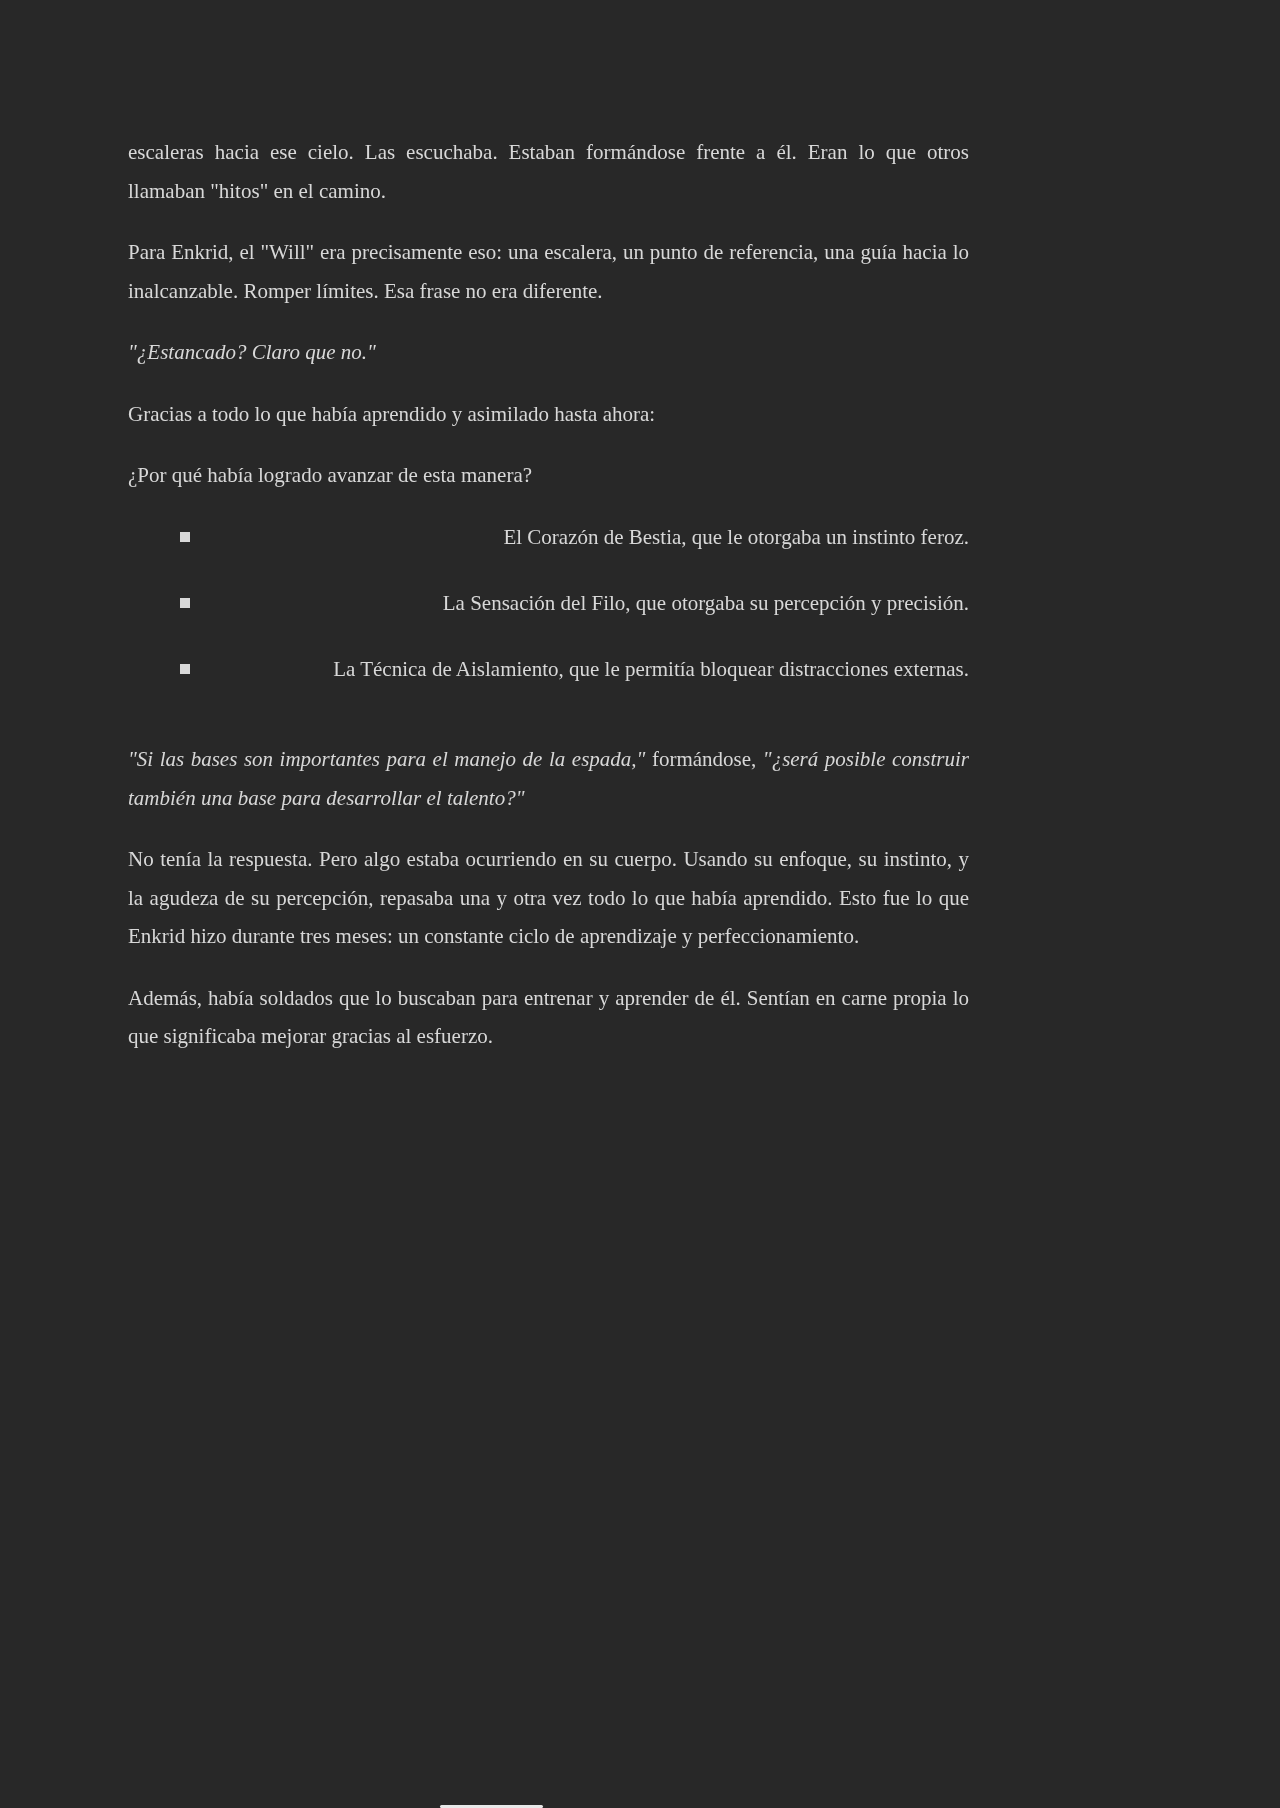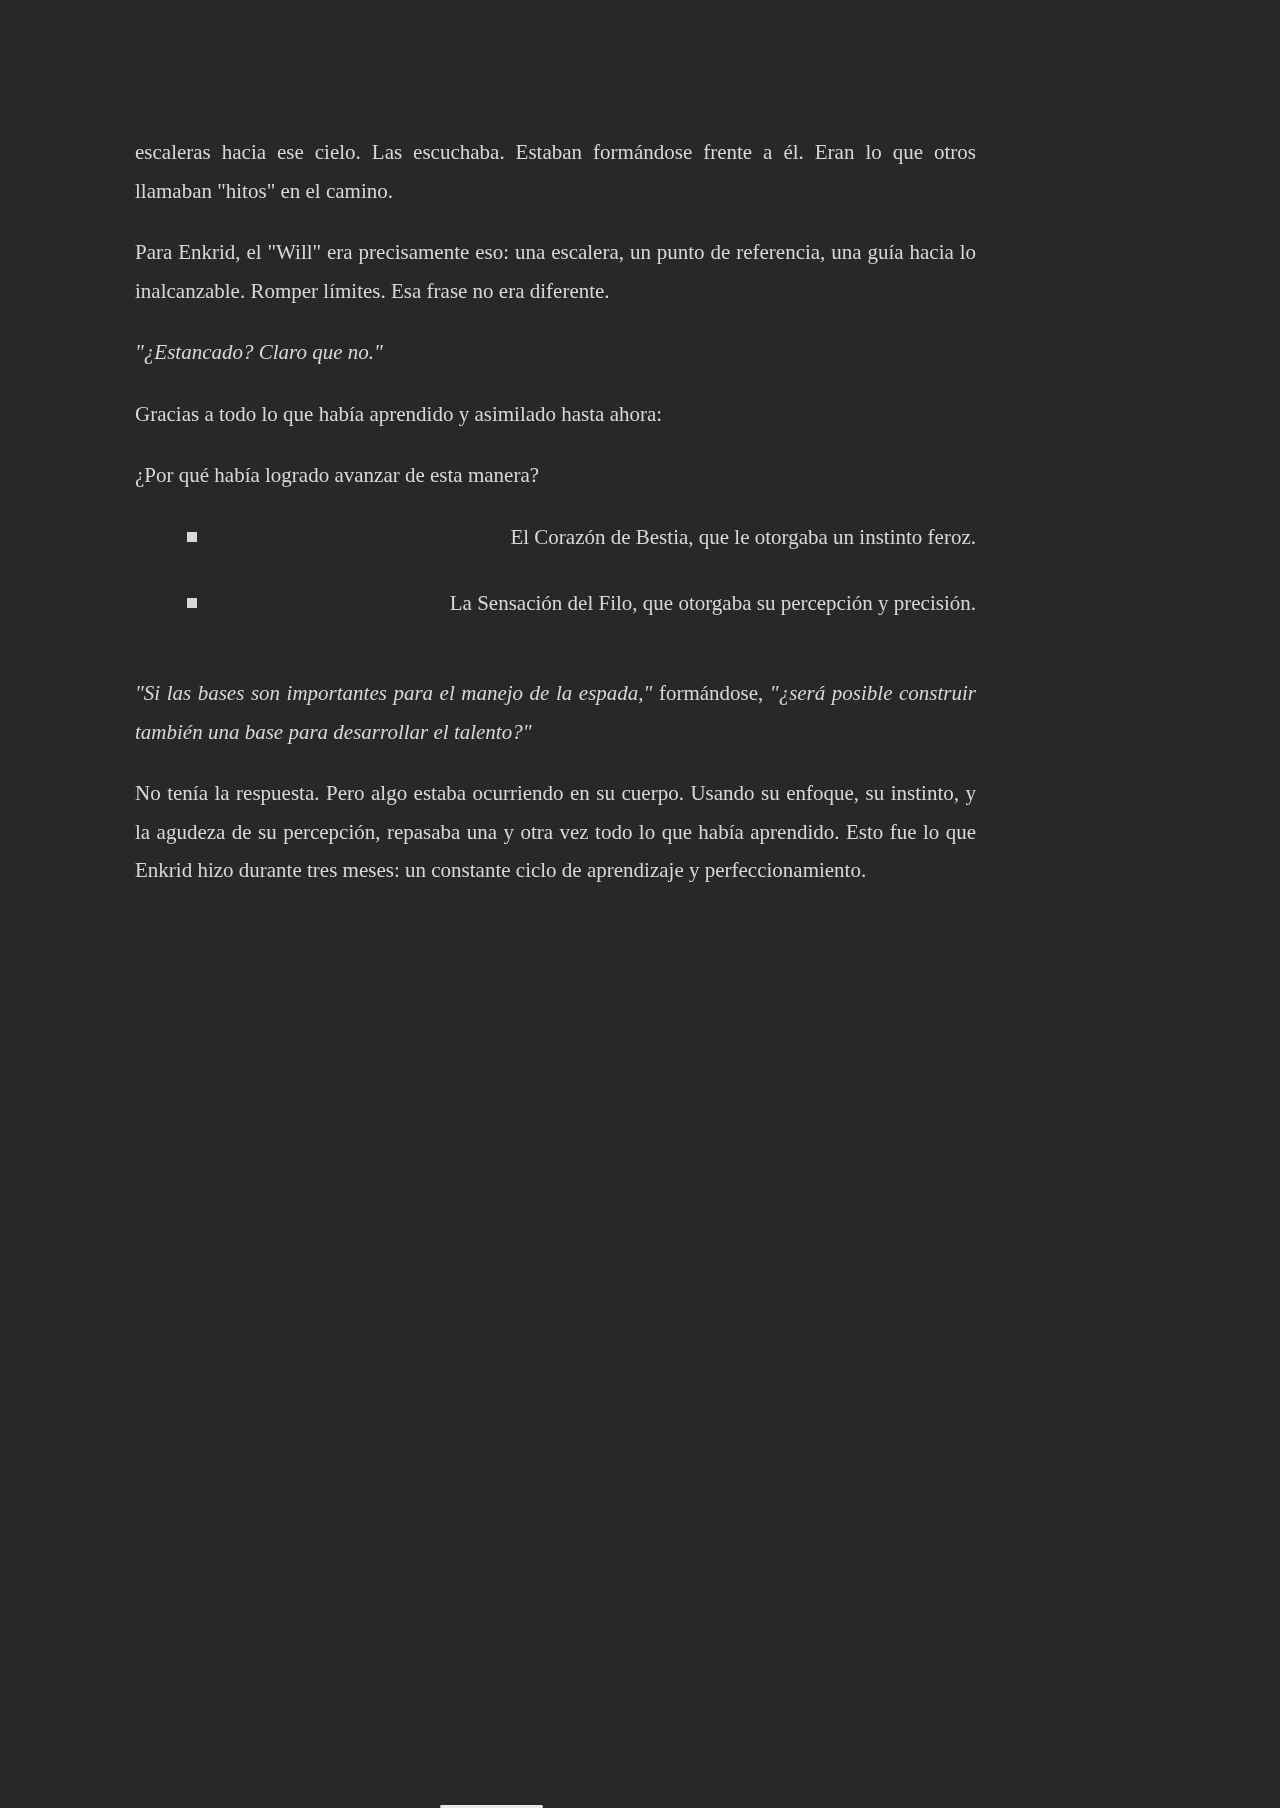--- a/index.html
+++ b/index.html
@@ -13,21 +13,21 @@
   }
   .reader-page {
     position: relative;
     width: 1280px;
     height: 1808px;
     background: #282828;
   }
   .text-column {
     position: absolute;
     top: 133px;
-    left: 135px;
+    left: 128px;
     width: 841px;
     color: #d8d8d8;
     font-size: 21px;
     line-height: 38.5px;
   }
   p.para {
     margin: 0 0 23px 0;
     text-align: justify;
   }
   p.para.single {
@@ -89,26 +89,31 @@
 
     <ul class="bullet-list">
       <li>
         <span class="sq-bullet"></span>
         <span>El Corazón de Bestia, que le otorgaba un instinto feroz.</span>
       </li>
       <li>
         <span class="sq-bullet"></span>
         <span>La Sensación del Filo, que otorgaba su percepción y precisión.</span>
       </li>
+      <li>
+        <span class="sq-bullet"></span>
+        <span>La Técnica de Aislamiento, que le permitía bloquear distracciones externas.</span>
+      </li>
     </ul>
 
     <p class="para mixed-quote">
       <span class="it">"Si las bases son importantes para el manejo de la espada,"</span><span class="rm"> formándose, </span><span class="it">"¿será posible construir también una base para desarrollar el talento?"</span>
     </p>
 
     <p class="para">No tenía la respuesta. Pero algo estaba ocurriendo en su cuerpo. Usando su enfoque, su instinto, y la agudeza de su percepción, repasaba una y otra vez todo lo que había aprendido. Esto fue lo que Enkrid hizo durante tres meses: un constante ciclo de aprendizaje y perfeccionamiento.</p>
 
+    <p class="para">Además, había soldados que lo buscaban para entrenar y aprender de él. Sentían en carne propia lo que significaba mejorar gracias al esfuerzo.</p>
 
 
   </div>
 
   <div class="scroll-indicator"></div>
 </div>
 
 </body></html>

